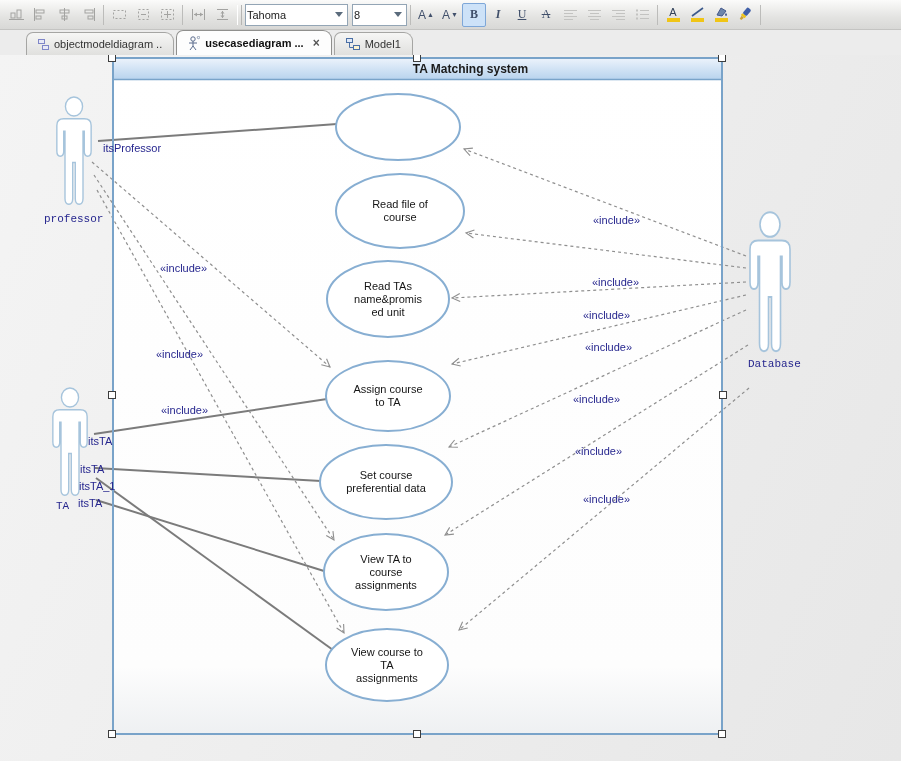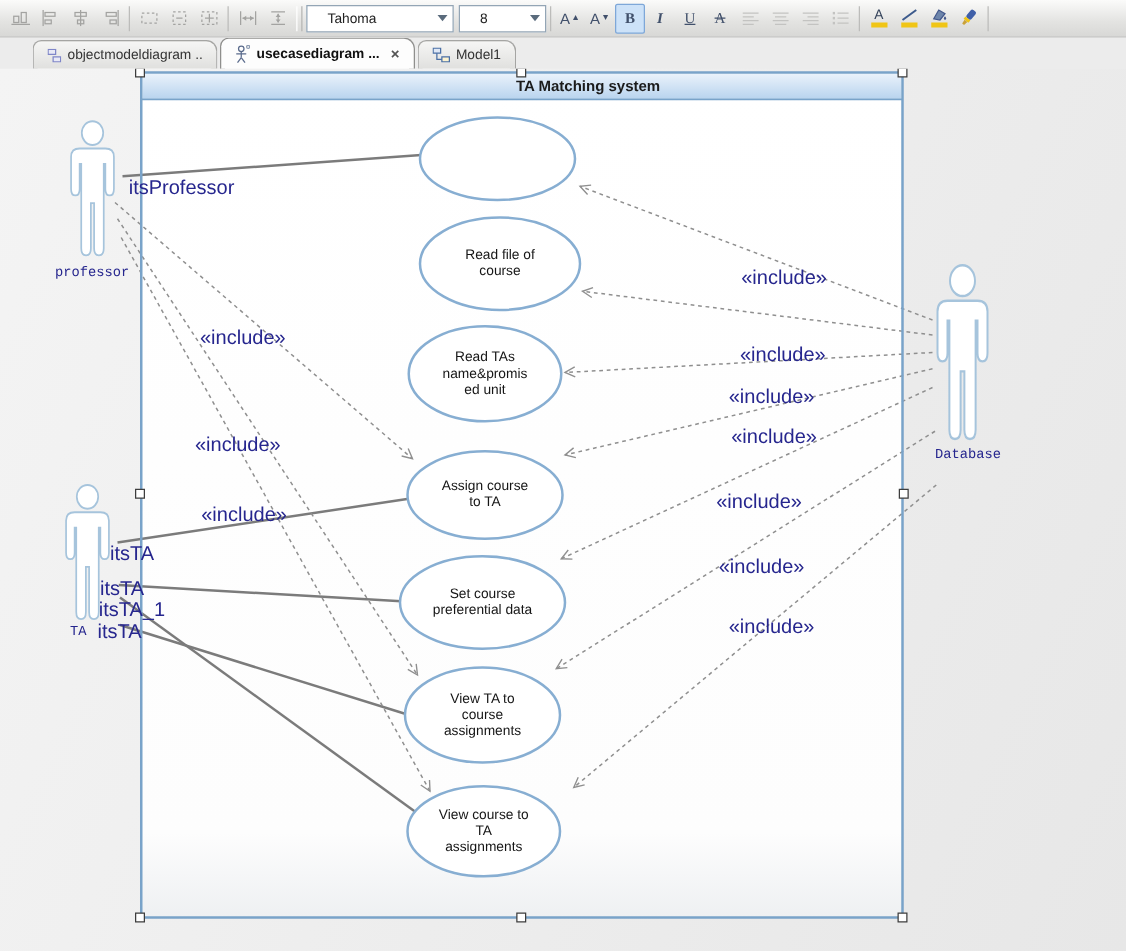--- a/index.html
+++ b/index.html
@@ -11,21 +11,21 @@
            background:linear-gradient(#fbfbfa,#e3e3e1 60%,#d8d8d6);
            border-bottom:1px solid #c4c4c2;display:flex;align-items:center;padding:0 4px;}
   .sep{width:1px;height:20px;background:#bcbcba;margin:0 3px;flex:0 0 auto;}
   .grip{width:3px;height:20px;border-left:1px solid #fff;border-right:1px solid #b5b5b3;margin:0 3px;flex:0 0 auto;}
   .tbtn{width:22px;height:22px;display:flex;align-items:center;justify-content:center;
         color:#a3a3a1;font-size:12px;flex:0 0 auto;border:1px solid transparent;border-radius:2px;}
   .tbtn.en{color:#41506b;}
   .tbtn.on{background:#cde2f8;border:1px solid #7ea7d8;}
   .tbtn svg{display:block;}
   .combo{height:20px;background:#fff;border:1px solid #93a5b5;display:flex;align-items:center;
-         font-size:11px;color:#222;padding-left:16px;flex:0 0 auto;}
+         font-size:11px;color:#222;padding-left:1px;flex:0 0 auto;}
   .combo .chev{margin-left:auto;margin-right:4px;width:0;height:0;
                border:4px solid transparent;border-top:5px solid #5a6b7c;transform:translateY(2px);}
   .w-font{width:100px;margin-right:4px;}
   .w-size{width:52px;}
   .letter{font-weight:normal;}
   .mini{font-size:7px;line-height:7px;margin-left:1px;color:#41506b;}
   .colorstack{display:flex;flex-direction:column;align-items:center;line-height:10px;}
   .cbar{width:13px;height:4px;margin-top:1px;}
 
   
@@ -38,21 +38,21 @@
   .tab.first{margin-left:-14px;}
 
   
   .canvas{position:absolute;left:0;top:55px;width:901px;height:706px;
           background:linear-gradient(115deg,#f4f4f4,#e7e7e7);}
   .canvas svg{position:absolute;left:0;top:0;}
   .frame-title{position:absolute;left:113px;top:3px;width:715px;height:21px;display:flex;
                align-items:center;justify-content:center;font-size:12px;font-weight:bold;color:#1b1b1b;}
   .uc-label{position:absolute;width:110px;height:62px;display:flex;align-items:center;justify-content:center;
             text-align:center;font-size:11px;line-height:13px;color:#151515;white-space:pre-line;}
-  .lbl{position:absolute;font-size:16px;color:#26268e;white-space:nowrap;}
+  .lbl{position:absolute;font-size:11px;color:#26268e;white-space:nowrap;}
   .actor-name{position:absolute;font-size:11px;color:#26268e;white-space:nowrap;font-family:Liberation Mono, monospace;}
 
   .ellipse{fill:#fff;stroke:#87aed2;stroke-width:2;}
   .solid{stroke:#7b7b7b;stroke-width:2;fill:none;}
   .dash{stroke:#8f8f8f;stroke-width:1.2;fill:none;stroke-dasharray:3,3;}
   .actor{fill:#fff;stroke:#a6c4dc;stroke-width:1.6;}
   .frameStroke{fill:none;stroke:#79a3c9;stroke-width:2;}
   .handle{fill:#fff;stroke:#3d3d3d;stroke-width:1;}
 </style>
 </head>

